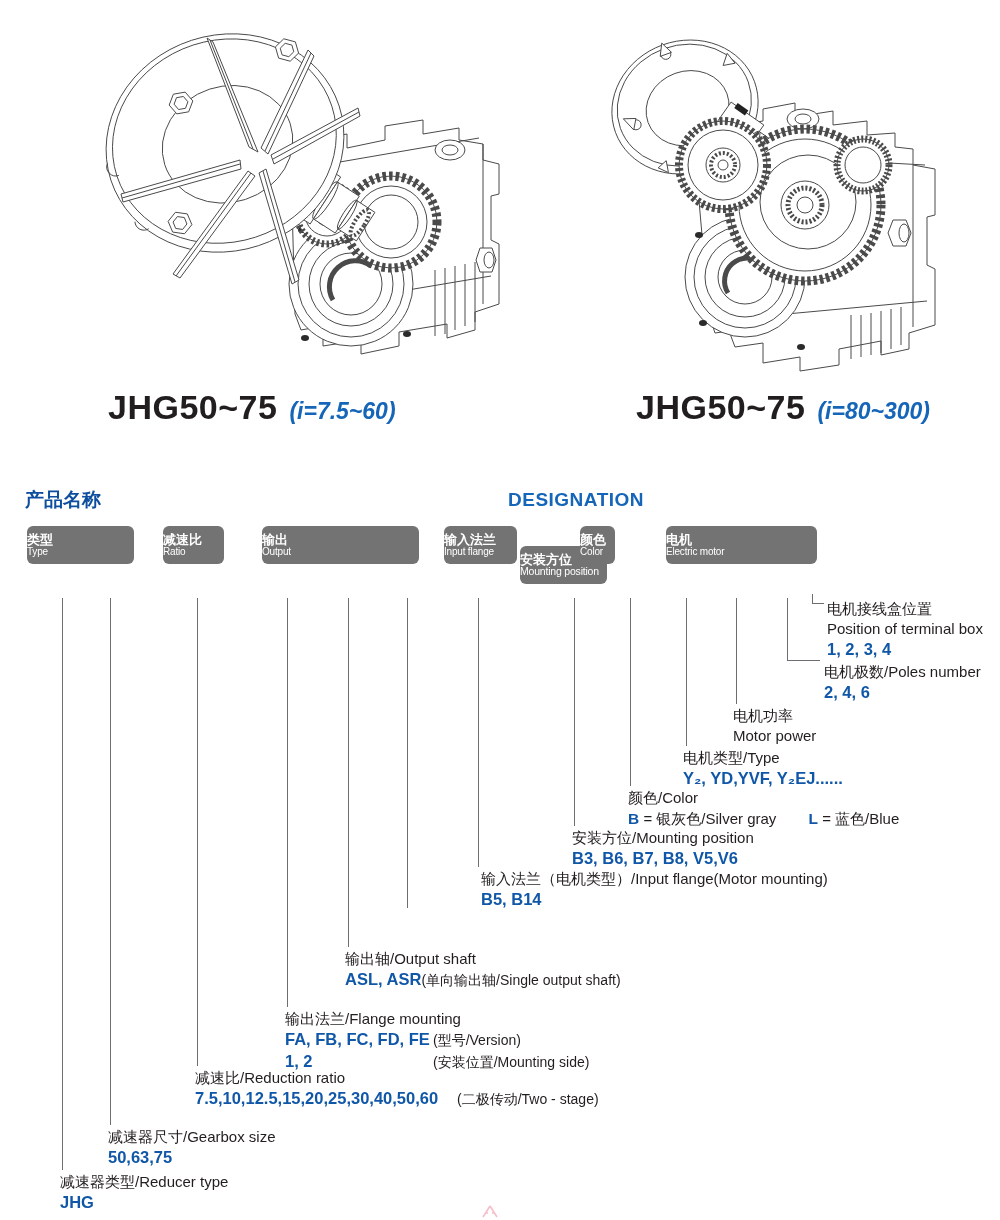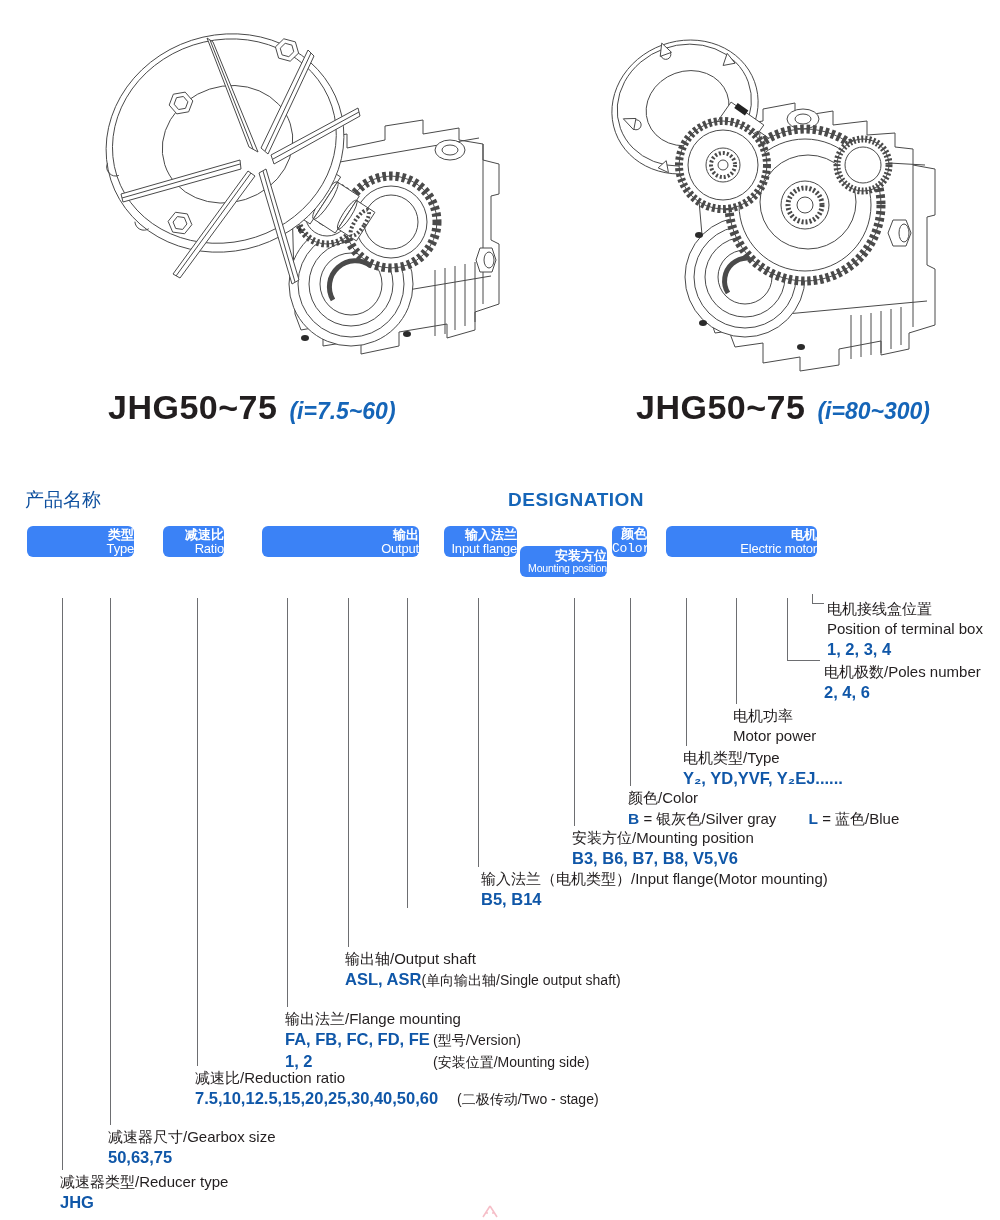--- a/index.html
+++ b/index.html
@@ -3,27 +3,27 @@
 <meta charset="utf-8">
 <style>
   html,body{margin:0;padding:0;background:#fff;}
   .page{position:relative;width:1000px;height:1220px;background:#fff;overflow:hidden;
         font-family:"Liberation Sans","DejaVu Sans",sans-serif;color:#221e1f;}
   
   .fig-title{position:absolute;display:flex;align-items:baseline;gap:12px;white-space:nowrap;}
   .fig-title .model{font-size:34px;font-weight:bold;color:#221e1f;letter-spacing:0.5px;}
   .fig-title .ratio{font-size:23px;font-weight:bold;font-style:italic;color:#1565b8;}
   
-  .product-name{position:absolute;left:25px;top:487px;font-size:19px;font-weight:normal;color:#0d4f9e;}
+  .product-name{position:absolute;left:25px;top:487px;font-size:19px;font-weight:bold;color:#0d4f9e;}
   .designation-h{position:absolute;left:508px;top:489px;font-size:19px;font-weight:bold;color:#1565b8;letter-spacing:0.5px;}
   
-  .code-box{position:absolute;top:526px;height:31px;background:#3b82f6;border-radius:6px;
-            color:#fff;text-align:right;display:flex;flex-direction:column;justify-content:center;line-height:1.05;}
+  .code-box{position:absolute;top:526px;height:38px;background:#737373;border-radius:6px;
+            color:#fff;text-align:left;display:flex;flex-direction:column;justify-content:center;line-height:1.05;}
   .code-box .cn{font-size:13px;font-weight:bold;}
-  .code-box .en{font-size:13px;letter-spacing:-0.2px;}
+  .code-box .en{font-size:10px;letter-spacing:-0.2px;}
   
   .designation-code{position:absolute;left:28px;top:560px;font-size:28px;font-weight:bold;
                     color:#221e1f;white-space:nowrap;letter-spacing:0.3px;}
   
   .vline{position:absolute;width:1px;background:#6d6e71;}
   .hline{position:absolute;height:1px;background:#6d6e71;}
   
   .legend{position:absolute;white-space:nowrap;}
   .legend .lbl{font-size:15px;line-height:20px;color:#221e1f;}
   .legend .val{font-size:16.5px;line-height:21px;font-weight:bold;color:#1057a8;}
@@ -234,21 +234,21 @@
     <span class="en">Output</span>
   </div>
   <div class="code-box" style="left:444px;width:73px;">
     <span class="cn">输入法兰</span>
     <span class="en">Input flange</span>
   </div>
   <div class="code-box" style="left:520px;width:87px;margin-top:20px;">
     <span class="cn">安装方位</span>
     <span class="en" style="font-size:10.5px;">Mounting position</span>
   </div>
-  <div class="code-box" style="left:612px;width:35px;font-family:Liberation Mono, monospace;">
+  <div class="code-box" style="left:580px;width:35px;">
     <span class="cn">颜色</span>
     <span class="en">Color</span>
   </div>
   <div class="code-box" style="left:666px;width:151px;">
     <span class="cn">电机</span>
     <span class="en">Electric motor</span>
   </div>
 
 
   <div class="vline" style="left:62px;top:598px;height:572px;"></div>

